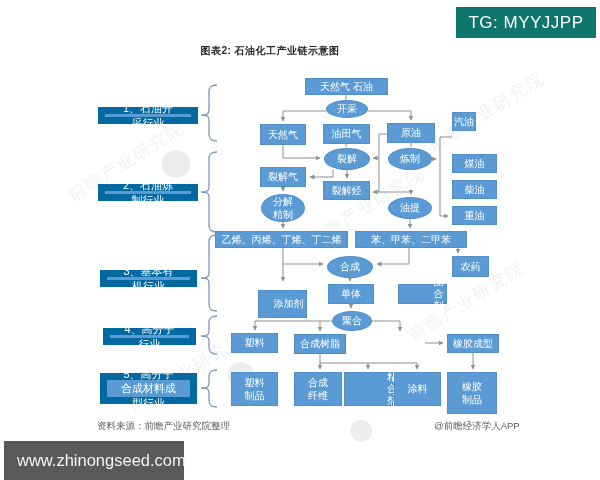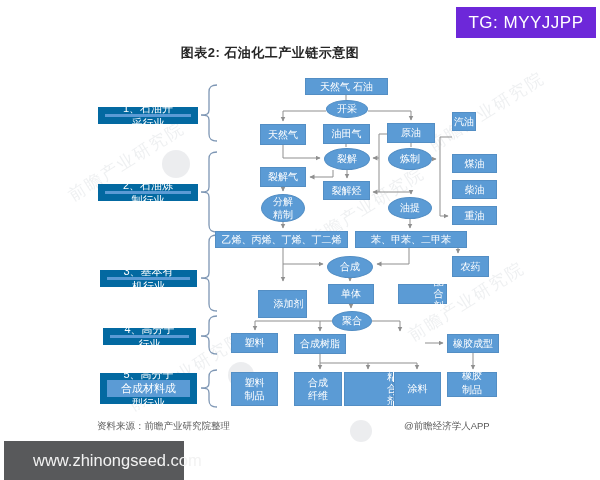--- a/index.html
+++ b/index.html
@@ -1,44 +1,44 @@
 <!DOCTYPE html>
 <html><head>
 <meta charset="utf-8">
 <style>
   html,body{margin:0;padding:0;background:#fff;}
   #stage{position:relative;width:600px;height:480px;background:#ffffff;overflow:hidden;
          font-family:"Liberation Sans","DejaVu Sans",sans-serif;}
   
-  .tg-badge{position:absolute;left:456px;top:7px;width:140px;height:31px;background:#6d28d9;
+  .tg-badge{position:absolute;left:456px;top:7px;width:140px;height:31px;background:#0f766e;
             color:#fff;font-size:17px;display:flex;align-items:center;justify-content:center;letter-spacing:.5px;}
   
-  .title{position:absolute;left:0;top:44px;width:540px;text-align:center;font-size:13px;
+  .title{position:absolute;left:0;top:44px;width:540px;text-align:center;font-size:10px;
          font-weight:bold;color:#262626;letter-spacing:.5px;}
   
   .nd{position:absolute;background:#5b9bd5;border:1px solid #538ec4;color:#fff;display:flex;
       align-items:center;justify-content:center;text-align:center;font-size:10px;line-height:1.2;
       box-sizing:border-box;}
   .el{border-radius:50%;}
   .wrap2{display:inline-block;width:23px;line-height:1.35;word-break:break-all;}
   .lbl{position:absolute;background:#5b9bd5;border:7px solid #0369a1;color:#fff;display:flex;
        align-items:center;justify-content:center;text-align:center;font-size:11px;line-height:1.3;
        box-sizing:border-box;padding:0 13px;}
   
   #wires{position:absolute;left:0;top:0;z-index:1;}
   .nd,.lbl{z-index:2;}
   
   .wm{position:absolute;color:#9aa4ad;opacity:.16;font-size:17px;transform:rotate(-32deg);
       white-space:nowrap;z-index:0;letter-spacing:2px;}
   .wmc{position:absolute;border-radius:50%;background:#b9bfc6;opacity:.28;z-index:0;}
   
   .src{position:absolute;left:97px;top:420px;font-size:9.5px;color:#595959;z-index:2;}
-  .credit{position:absolute;left:404px;top:420px;font-size:9.5px;color:#595959;z-index:2;}
+  .credit{position:absolute;left:434px;top:420px;font-size:9.5px;color:#595959;z-index:2;}
   .bottom-bar{position:absolute;left:4px;top:441px;width:180px;height:39px;background:#58595b;
-              color:#f2f2f2;display:flex;align-items:center;padding-left:29px;font-size:16.5px;
+              color:#f2f2f2;display:flex;align-items:center;padding-left:13px;font-size:16.5px;
               box-sizing:border-box;z-index:3;}
 </style>
 </head>
 <body>
 
 <div id="stage">
 
   <div class="wm" style="left:60px;top:150px;">前瞻产业研究院</div>
   <div class="wm" style="left:420px;top:100px;">前瞻产业研究院</div>
   <div class="wm" style="left:300px;top:195px;">前瞻产业研究院</div>
@@ -129,21 +129,21 @@
   <div class="nd" style="left:375px;top:334px;width:50px;height:19px;margin-top:48px;">合成橡胶</div>
   <div class="nd" style="left:447px;top:334px;width:52px;height:19px;">橡胶成型</div>
   <div class="nd" style="left:231px;top:372px;width:47px;height:34px;">
       <span class="wrap2">塑料制品</span>
     </div>
   <div class="nd" style="left:294px;top:372px;width:48px;height:34px;">
       <span class="wrap2">合成纤维</span>
     </div>
   <div class="nd" style="left:344px;top:372px;width:47px;height:34px;padding-left:47px;">粘合剂</div>
   <div class="nd" style="left:394px;top:372px;width:47px;height:34px;">涂料</div>
-  <div class="nd" style="left:447px;top:372px;width:50px;height:25px;align-items:flex-end;">
+  <div class="nd" style="left:447px;top:372px;width:50px;height:42px;">
       <span class="wrap2">橡胶制品</span>
     </div>
 
   <div class="nd el" style="left:326px;top:100px;width:42px;height:18px;">开采</div>
   <div class="nd el" style="left:324px;top:148px;width:46px;height:22px;">裂解</div>
   <div class="nd el" style="left:388px;top:148px;width:44px;height:22px;">炼制</div>
   <div class="nd el" style="left:261px;top:194px;width:44px;height:28px;">
       <span class="wrap2">分解精制</span>
     </div>
   <div class="nd el" style="left:388px;top:197px;width:44px;height:22px;">油提</div>

